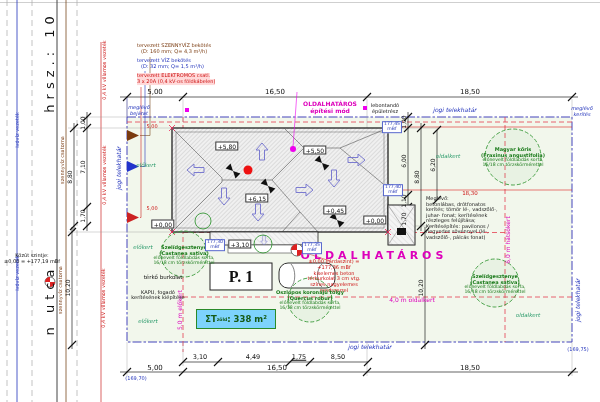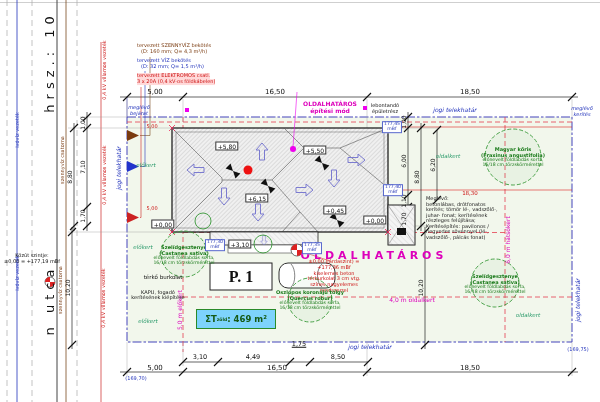--- a/index.html
+++ b/index.html
@@ -303,21 +303,21 @@
     </div>
 <div class="tag" style="left:312px;top:248px;">
       <div>177,35</div>
       <div>mBf</div>
     </div>
 
 <div class="lb s12 b serif" style="left:241px;top:277px;">P. 1</div>
 <div id="green-box">
       <span>ΣT</span>
       <sub>zöld</sub>
-      <span>: 469 m²</span>
+      <span>: 338 m²</span>
     </div>
 
 <div class="lb s55" style="left:163px;top:278px;">térkő burkolat</div>
 <div class="lb s5" style="left:158px;top:291.5px;">KAPU, fogadó</div>
 <div class="lb s5" style="left:158px;top:296.5px;">kerítésének kiépítése</div>
 
 <div id="note-block">
   <div>Meglévő:</div>
       <div>betonlábas, drótfonatos</div>
   <div>kerítés; tömör lé-, vadszőlő-,</div>
@@ -345,21 +345,21 @@
 <div class="lb s5 grn b" style="left:495px;top:281.5px;">(Castanea sativa)</div>
 <div class="lb s4 grn" style="left:495px;top:287px;">előnevelt földlabdás sorfa,</div>
 <div class="lb s4 grn" style="left:495px;top:291.5px;">16/18 cm törzskörmérettel</div>
 
 <div class="lb s7" style="left:155px;top:92px;">5,00</div>
 <div class="lb s7" style="left:275px;top:92px;">16,50</div>
 <div class="lb s7" style="left:470px;top:92px;">18,50</div>
 
 <div class="lb s65" style="left:200px;top:357px;">3,10</div>
 <div class="lb s65" style="left:253px;top:357px;">4,49</div>
-<div class="lb s65" style="left:299px;top:344px;text-decoration:underline;">1,75</div>
+<div class="lb s65" style="left:299px;top:357px;text-decoration:underline;">1,75</div>
 <div class="lb s65" style="left:338px;top:357px;">8,50</div>
 <div class="lb s7" style="left:155px;top:368px;">5,00</div>
 <div class="lb s7" style="left:277px;top:368px;">16,50</div>
 <div class="lb s7" style="left:470px;top:368px;">18,50</div>
 
 <div class="lb v s6" style="left:83px;top:123px;">1,00</div>
 <div class="lb v s6" style="left:83px;top:167px;">7,10</div>
 <div class="lb v s6" style="left:83px;top:216px;">1,70</div>
 <div class="lb v s6" style="left:70px;top:177px;">8,80</div>
 <div class="lb v s6" style="left:68px;top:288px;">10,20</div>

